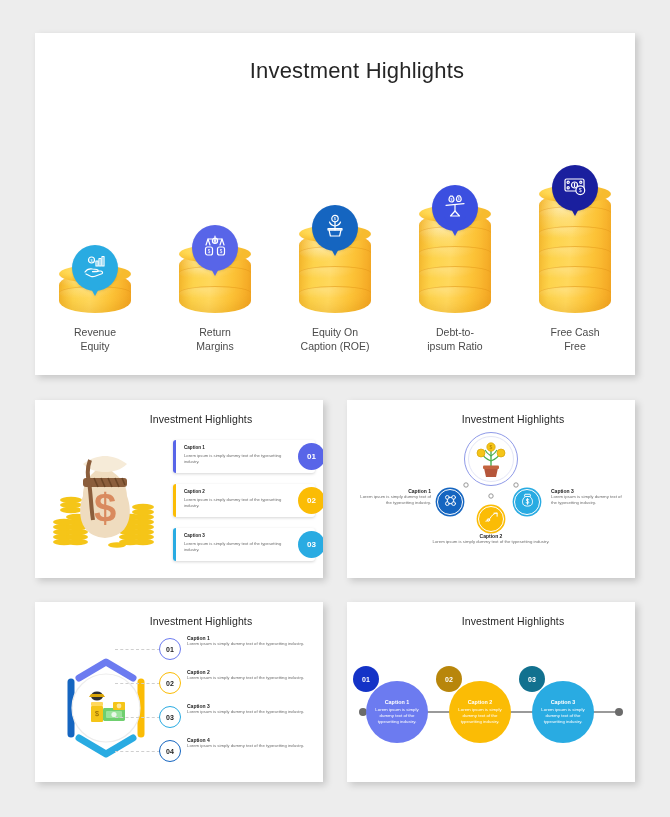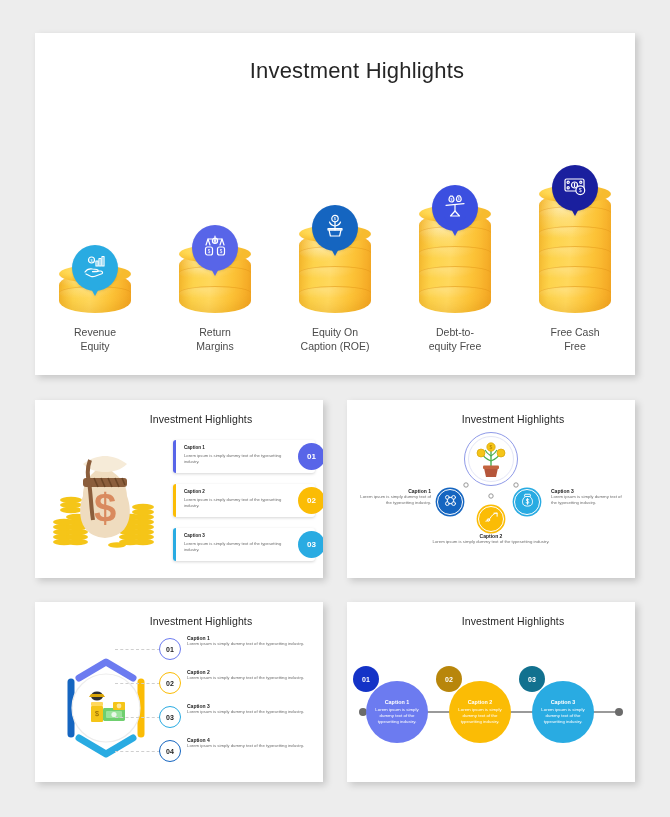--- a/index.html
+++ b/index.html
@@ -234,21 +234,21 @@
                   <path d="M13.4 5 C13.4 3.2 14.8 1.8 14.8 1.8 L16.8 1.8 C16.8 1.8 18.2 3.2 18.2 5 C18.2 6.7 17 7.5 15.8 7.5 C14.6 7.5 13.4 6.7 13.4 5 Z"></path>
                   <text x="15.8" y="6" font-size="3.6" text-anchor="middle" fill="#fff" stroke="none" font-family="Liberation Sans, sans-serif">$</text>
                   <path d="M3 11.3 L21 9.6"></path>
                   <path d="M12 10.5 L12 17"></path>
                   <path d="M12 17 L7.5 22 L16.5 22 Z"></path>
                 </svg></span>
             </div>
           </div>
           <div class="col-label">
             <div>Debt-to-</div>
-            <div>equity Free</div>
+            <div>ipsum Ratio</div>
           </div>
         </div>
         <div class="col" style="left: 480px;">
           <div class="stackwrap">
             <div class="stack" style="height: 120px;">
               <div class="top"></div>
               <div class="ridge" style="top: 13px;"></div>
               <div class="ridge" style="top: 33px;"></div>
               <div class="ridge" style="top: 53px;"></div>
               <div class="ridge" style="top: 73px;"></div>

